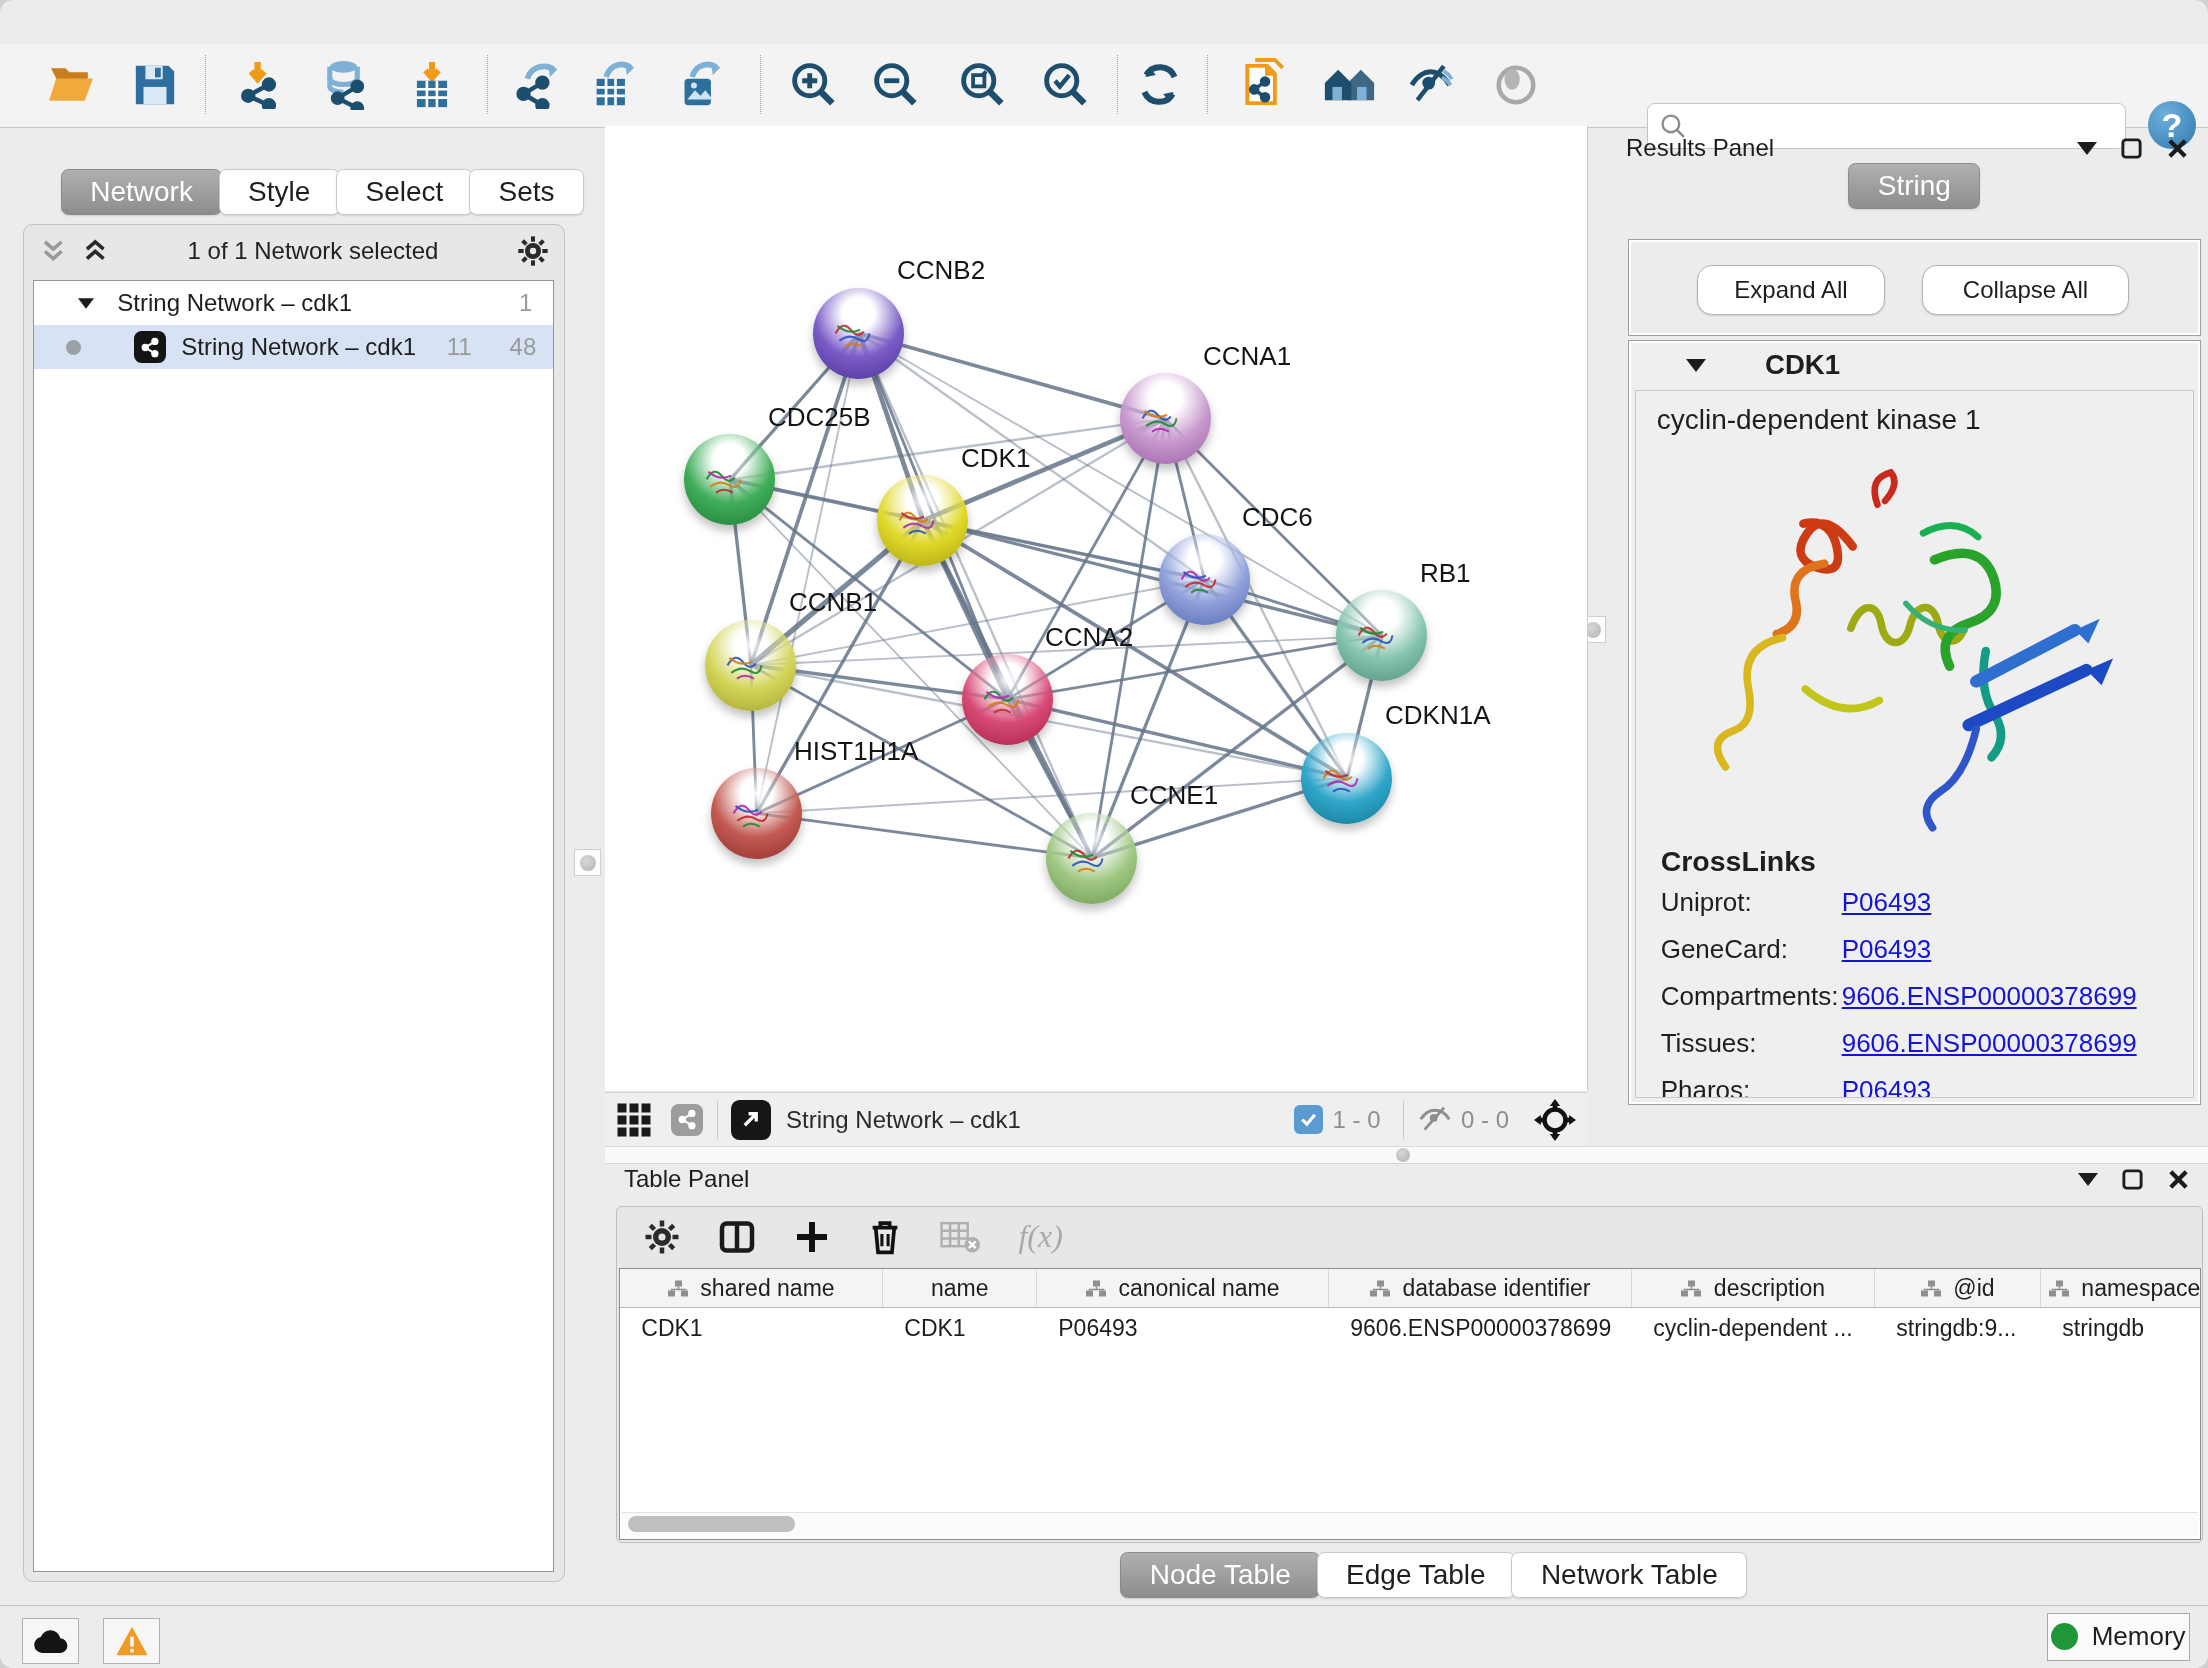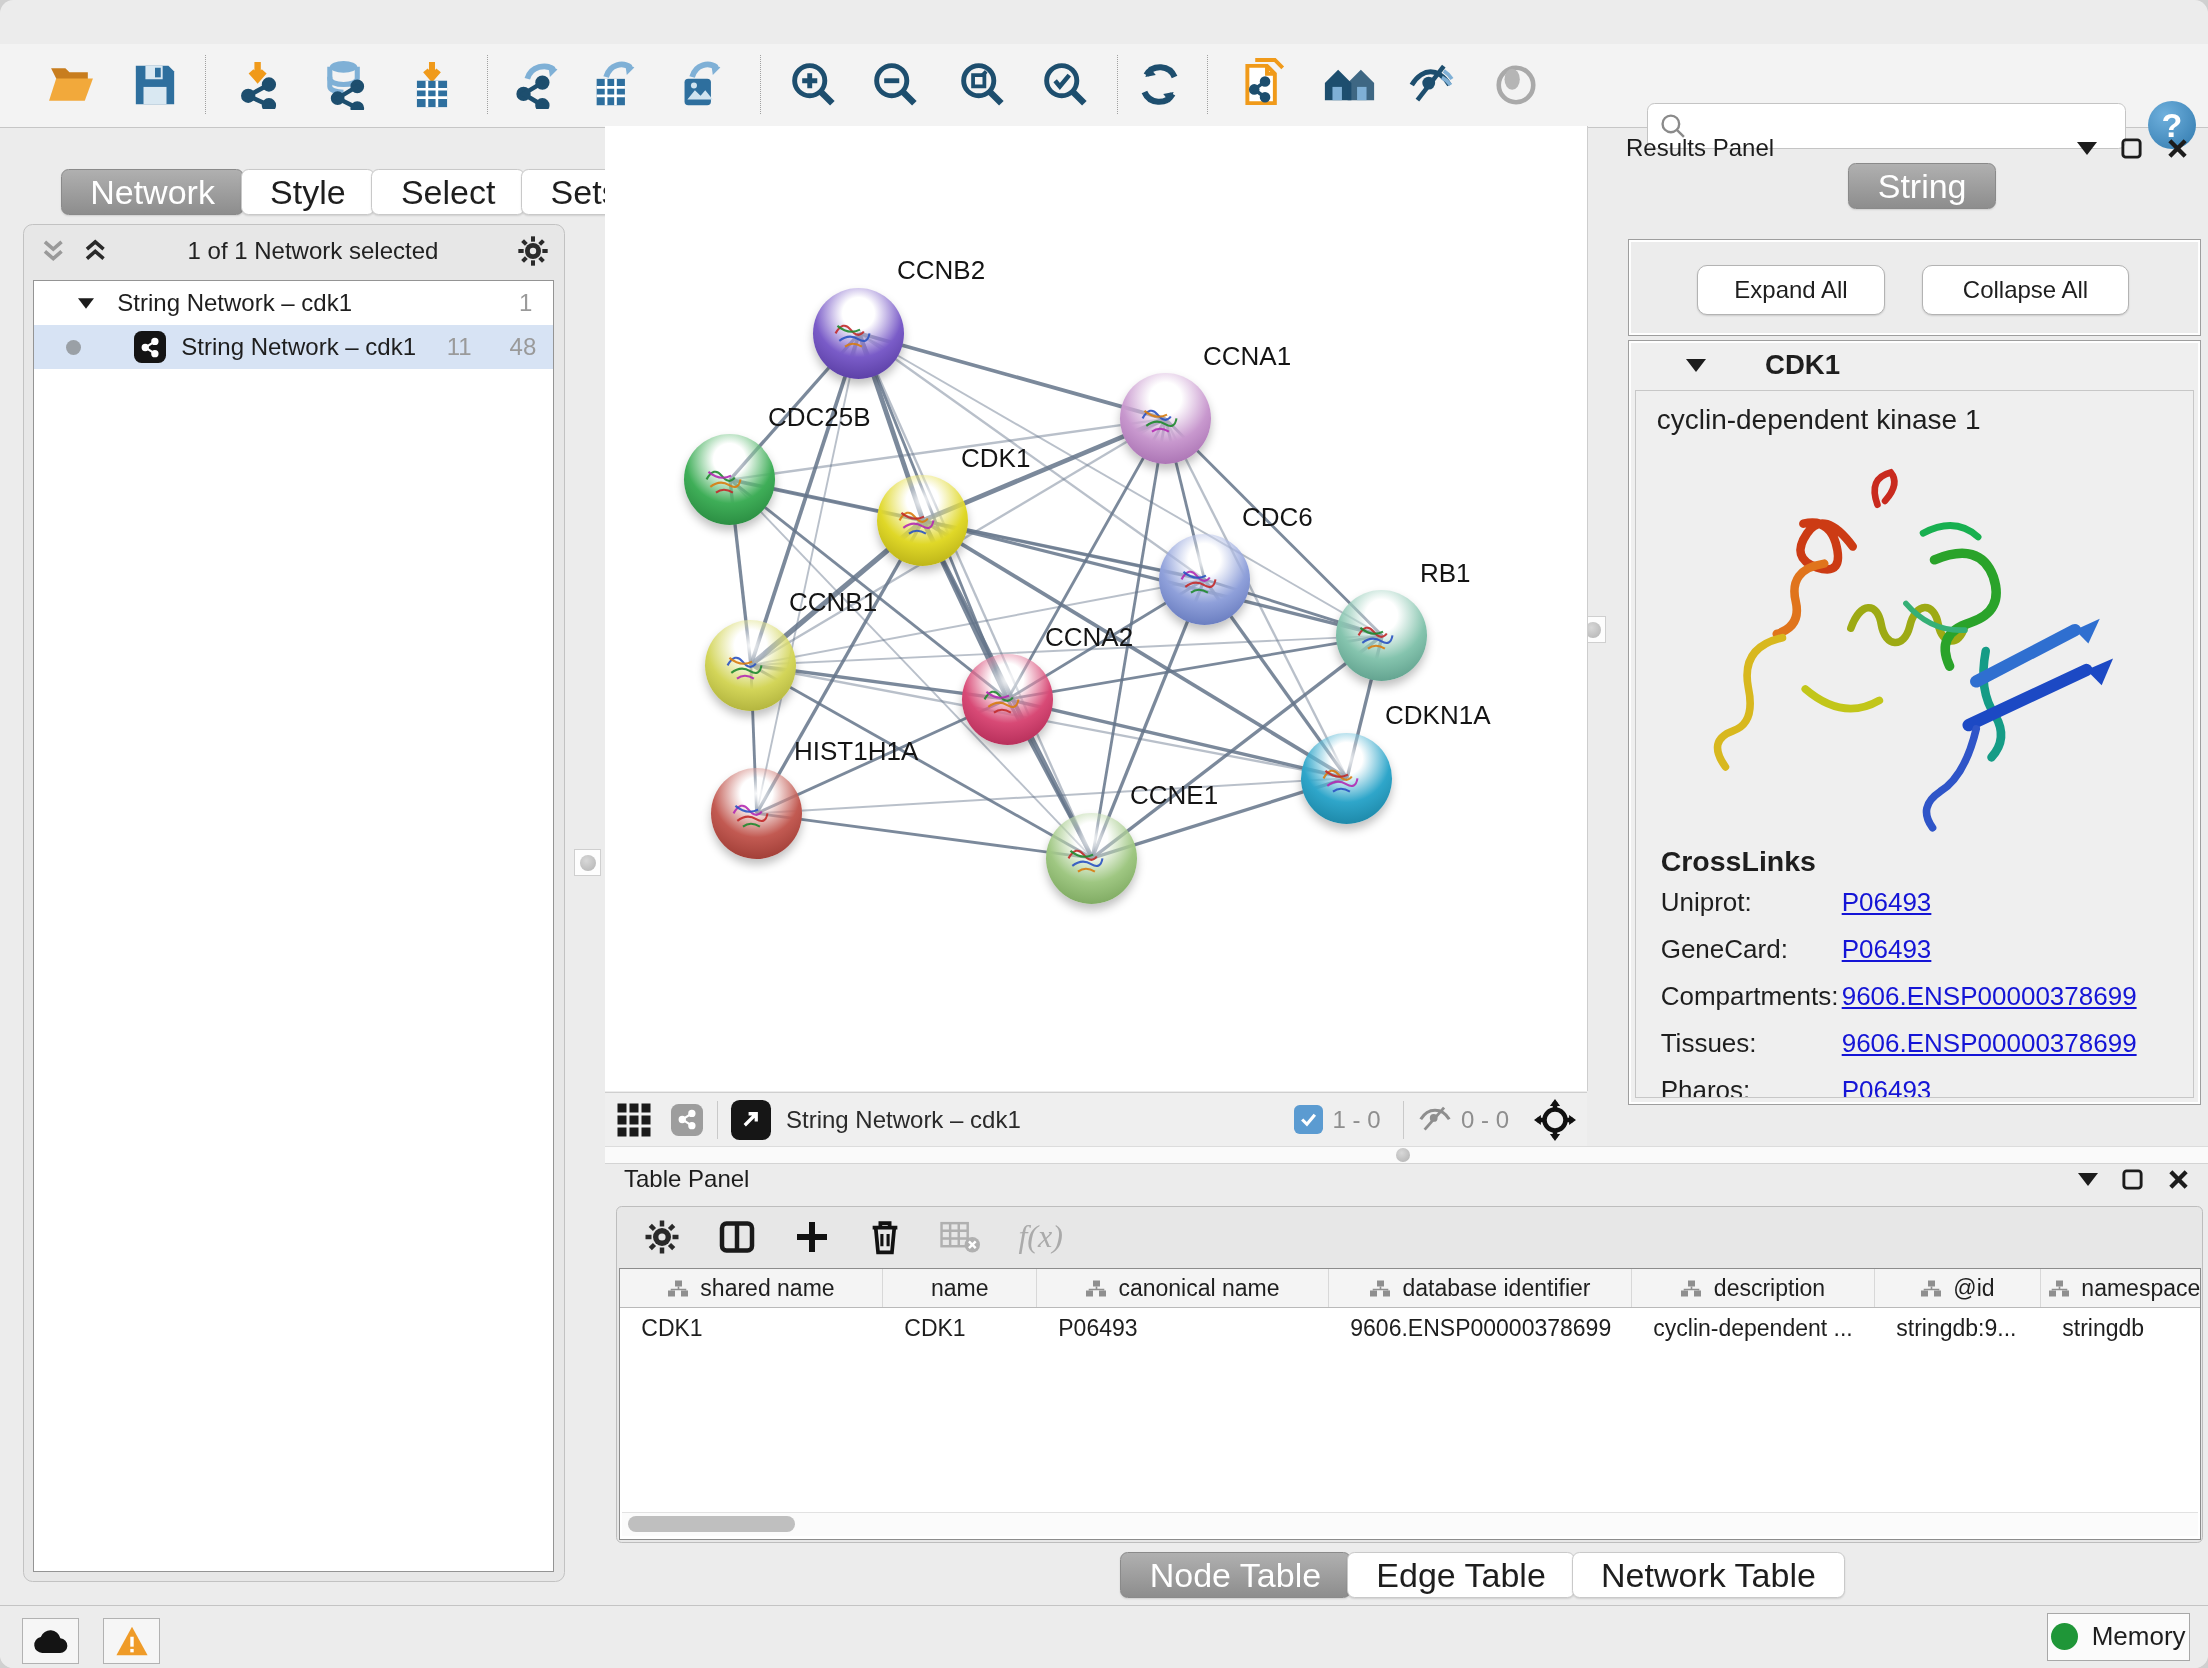--- a/index.html
+++ b/index.html
@@ -22,21 +22,21 @@
     font-size:23px;font-family:"Liberation Sans",sans-serif;background:transparent;}
   #searchbox svg{position:absolute;left:11.4px;top:7.6px;}
   #helpbtn{position:absolute;left:2148px;top:57px;width:48px;height:48px;border-radius:50%;
     background:radial-gradient(circle at 35% 30%,#6fb0dd,#2f78ac);color:#fff;font-size:34px;font-weight:bold;
     display:flex;align-items:center;justify-content:center;}
   
   .phead{position:absolute;left:0;right:0;top:0;height:34px;display:flex;align-items:center;padding:0 19px;}
   .ptitle{font-size:24px;color:#1c1c1c;flex:1;}
   .phicons{display:flex;gap:23px;align-items:center;}
   .tab{height:44px;padding:0 28.5px;display:flex;align-items:center;background:#fff;border:1px solid #c9c9c9;
-    font-size:34px;border-radius:7.6px;margin-left:-3.8px;box-shadow:0 1px 1.9px rgba(0,0,0,.12);}
+    font-size:28px;border-radius:7.6px;margin-left:-3.8px;box-shadow:0 1px 1.9px rgba(0,0,0,.12);}
   .tab.sel{background:linear-gradient(#b0b0b0,#8d8d8d);color:#fff;border-color:#8a8a8a;}
   
   #cpanel{position:absolute;left:9.5px;top:131px;width:561px;height:1455px;}
   #cptabs{position:absolute;left:55px;top:38px;display:flex;}
   #cpinner{position:absolute;left:13.3px;top:93px;right:5.7px;bottom:3.8px;background:#e7e7e7;
     border:1px solid #c2c2c2;border-radius:9.5px;}
   #cptoolbar{height:51px;display:flex;align-items:center;padding:0 15px;gap:13.3px;}
   #cpstatus{flex:1;text-align:center;font-size:24px;color:#222;}
   #cptree{position:absolute;left:9.5px;top:55px;right:9.5px;bottom:9.5px;background:#fff;border:1px solid #949494;overflow:hidden;}
   .trow{height:44px;display:flex;align-items:center;font-size:24px;}
@@ -63,21 +63,21 @@
   #netbar .vline{width:1px;height:38px;background:#c9c9c9;margin:0 13.3px;}
   #nettitle{flex:1;font-size:24px;color:#2a2a2a;margin-left:15px;}
   .cnt{font-size:24px;color:#8e8e8e;margin:0 9.5px;}
   .blackbtn{width:40px;height:40px;border-radius:8.6px;background:#161616;display:flex;align-items:center;justify-content:center;}
   .checkbox{width:28.5px;height:28.5px;border-radius:5.7px;background:#5b9bd1;display:flex;align-items:center;justify-content:center;}
   
   #rpanel{position:absolute;left:1607px;top:131px;width:601px;height:1015px;}
   #rtab{position:absolute;left:245px;top:32px;}
   #rbox1{position:absolute;left:21px;top:108px;width:571px;height:95px;background:#ececec;
     border:1px solid #9e9e9e;box-shadow:inset 0 0 0 1.9px #fff;}
-  .rbtn{position:absolute;top:25px;height:48px;border:1px solid #b3b3b3;border-radius:10px;background:#fff;
+  .rbtn{position:absolute;top:25px;height:48px;border:1px solid #b3b3b3;border-radius:15px;background:#fff;
     font-size:24px;display:flex;align-items:center;justify-content:center;box-shadow:0 1px 1.9px rgba(0,0,0,.15);}
   #rbox2{position:absolute;left:21px;top:209px;width:571px;height:763px;background:#efefef;
     border:1px solid #9e9e9e;box-shadow:inset 0 0 0 1.9px #fff;}
   #rhdr{height:48px;display:flex;align-items:center;gap:59px;padding-left:57px;}
   #rname{font-size:27.6px;font-weight:bold;}
   #rcontent{position:absolute;left:5.7px;top:49px;right:5.7px;bottom:5.7px;border:1px solid #c7c7c7;background:#efefef;overflow:hidden;}
   #rdesc{font-size:28px;padding:13.3px 0 0 21px;}
   #ribbon{display:block;margin:5.7px auto 0 auto;}
   #xl{font-family:Liberation Sans, sans-serif;padding-left:25px;}
   #xlhead{font-size:28.5px;font-weight:bold;margin:3.8px 0 9.5px 0;}

